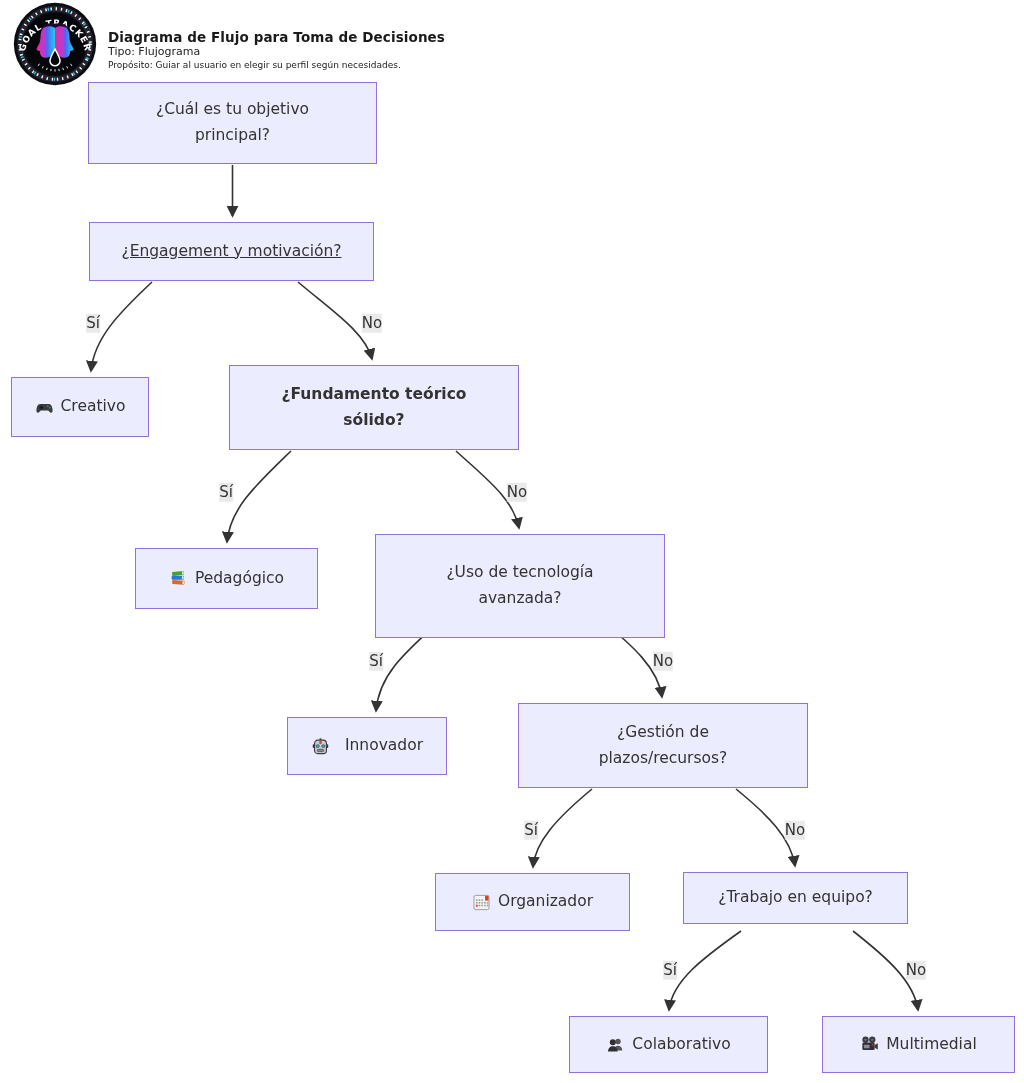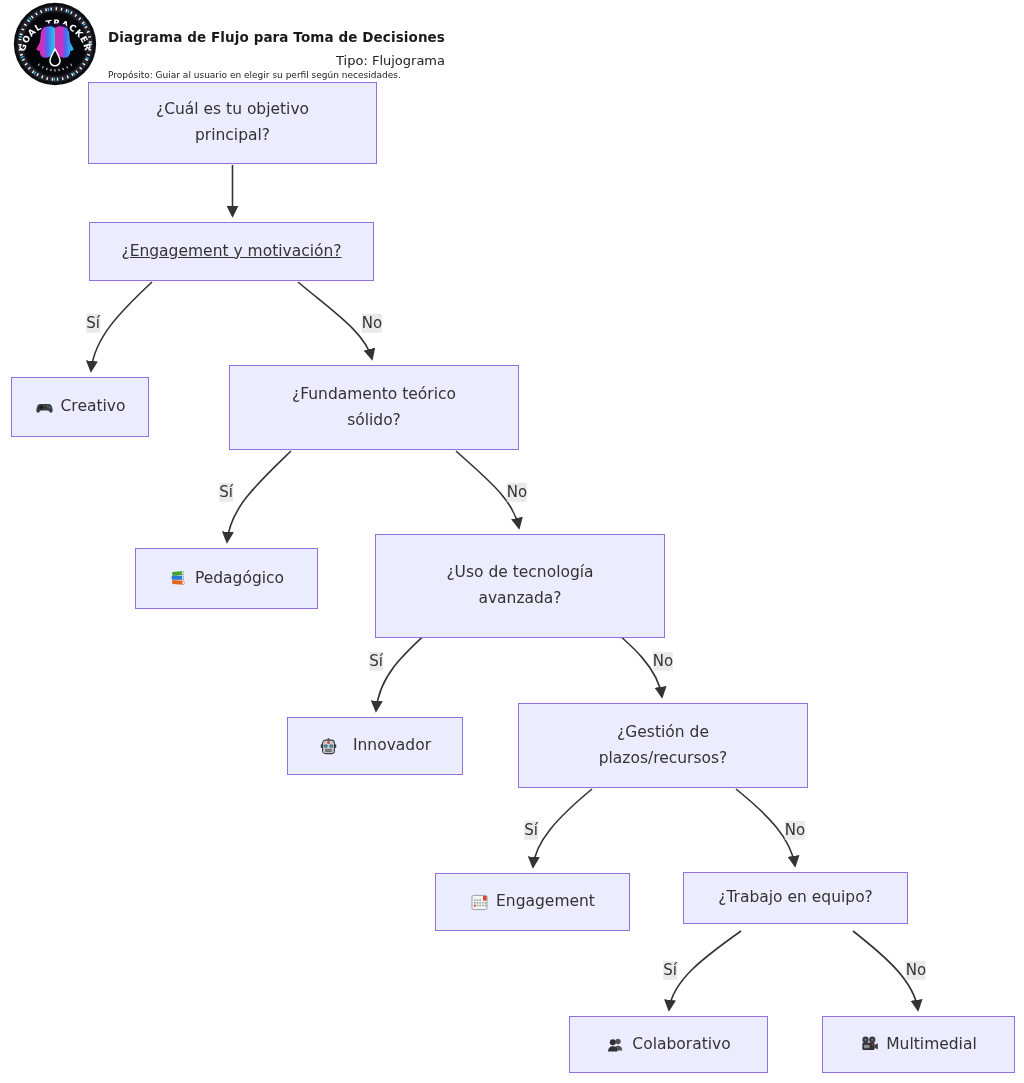--- a/index.html
+++ b/index.html
@@ -10,21 +10,21 @@
     font-family: "DejaVu Sans", "Liberation Sans", sans-serif;
     overflow: hidden;
   }
   
   .logo {
     position: absolute; left: 13px; top: 2px;
     width: 84px; height: 84px;
   }
   .hdr { position: absolute; left: 108px; top: 29px; color: #1a1a1a; }
   .hdr .title { font-size: 13.5px; font-weight: bold; letter-spacing: .1px; }
-  .hdr .sub { font-size: 13px; margin-top: 8px; color: #222; text-align: right; }
+  .hdr .sub { font-size: 11px; margin-top: 0; color: #222; }
   .hdr .sub2 { font-size: 9px; margin-top: 2px; color: #222; }
 
   
   svg.edges { position: absolute; left: 0; top: 0; width: 1024px; height: 1083px; }
   svg.edges path.edge { fill: none; stroke: #333333; stroke-width: 1.6px; }
 
   
   .elabel {
     position: absolute;
     transform: translate(-50%, -50%);
@@ -48,24 +48,24 @@
     font-size: 15.5px;
     line-height: 1.65;
   }
   .node .lbl { white-space: pre-line; }
   .node .ic { display: inline-flex; margin-right: 7px; }
   .node .ic svg { width: 19px; height: 19px; }
 
   .n-q1          { left:  88px; top:  82px; width: 289px; height: 82px; }
   .n-q2          { left:  89px; top: 222px; width: 285px; height: 59px; text-decoration: underline; }
   .n-creativo    { left:   11px; top: 377px; width: 138px; height: 60px; align-items: center; }
-  .n-q3          { left: 229px; top: 365px; width: 290px; height: 85px; }
+  .n-q3          { left: 229px; top: 365px; width: 290px; height: 85px; font-weight: bold; }
   .n-pedagogico  { left: 135px; top: 548px; width: 183px; height: 61px; }
   .n-q4          { left: 375px; top: 534px; width: 290px; height: 104px; }
-  .n-innovador   { left: 287px; top: 717px; width: 176px; height: 58px; gap: 8px; }
+  .n-innovador   { left: 287px; top: 717px; width: 160px; height: 58px; gap: 8px; }
   .n-q5          { left: 518px; top: 703px; width: 290px; height: 85px; }
   .n-organizador { left: 435px; top: 873px; width: 195px; height: 58px; }
   .n-q6          { left: 683px; top: 872px; width: 225px; height: 52px; }
   .n-colaborativo{ left: 569px; top:1016px; width: 199px; height: 57px; }
   .n-multimedial { left: 822px; top:1016px; width: 193px; height: 57px; }
 </style>
 </head>
 <body>
 
 <div class="logo">
@@ -229,21 +229,21 @@
           <rect x="15.2" y="11.4" width="2" height="2"></rect>
           <rect x="18.6" y="11.4" width="2" height="2"></rect>
         <rect x="8.4" y="14.8" width="2" height="2"></rect>
           <rect x="11.8" y="14.8" width="2" height="2"></rect>
           <rect x="15.2" y="14.8" width="2" height="2"></rect>
           <rect x="18.6" y="14.8" width="2" height="2"></rect>
       </g>
       <path d="M5.8 14.6 l1.2 2 m-2.2-1 l2.4 .4 m-2.2 1.4 l2-1.2 m-1-1.4 l.4 2.6" stroke="#d8402a" stroke-width="0.9" fill="none"></path>
     </svg>
   </span>
-  <span class="lbl">Engagement</span>
+  <span class="lbl">Organizador</span>
 </div>
 
 <div class="node n-q6">
   <span class="lbl">¿Trabajo en equipo?</span>
 </div>
 
 <div class="node n-colaborativo">
   <span class="ic">
     <svg viewBox="0 0 24 24">
       <circle cx="15.2" cy="8.2" r="3.4" fill="#55565c"></circle>

